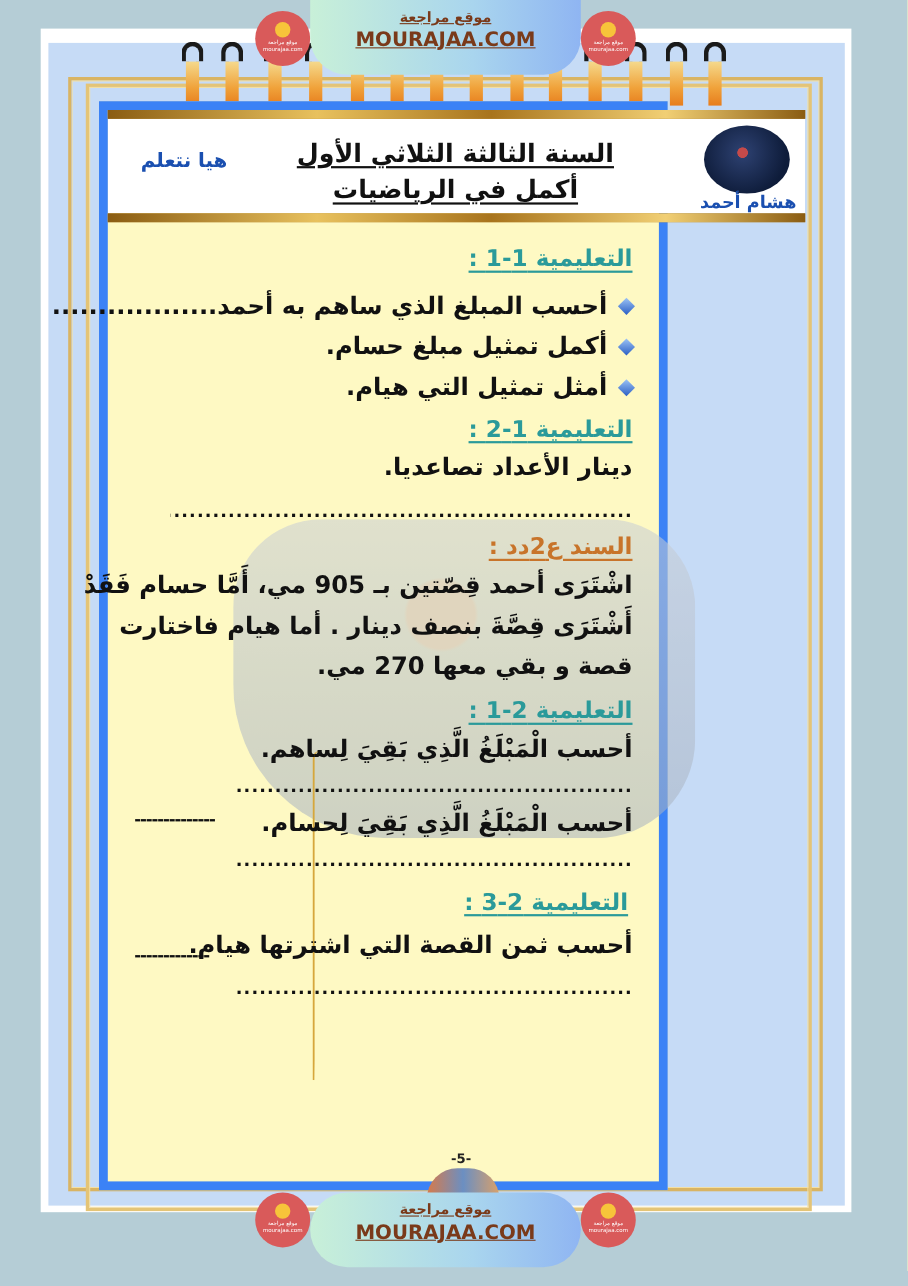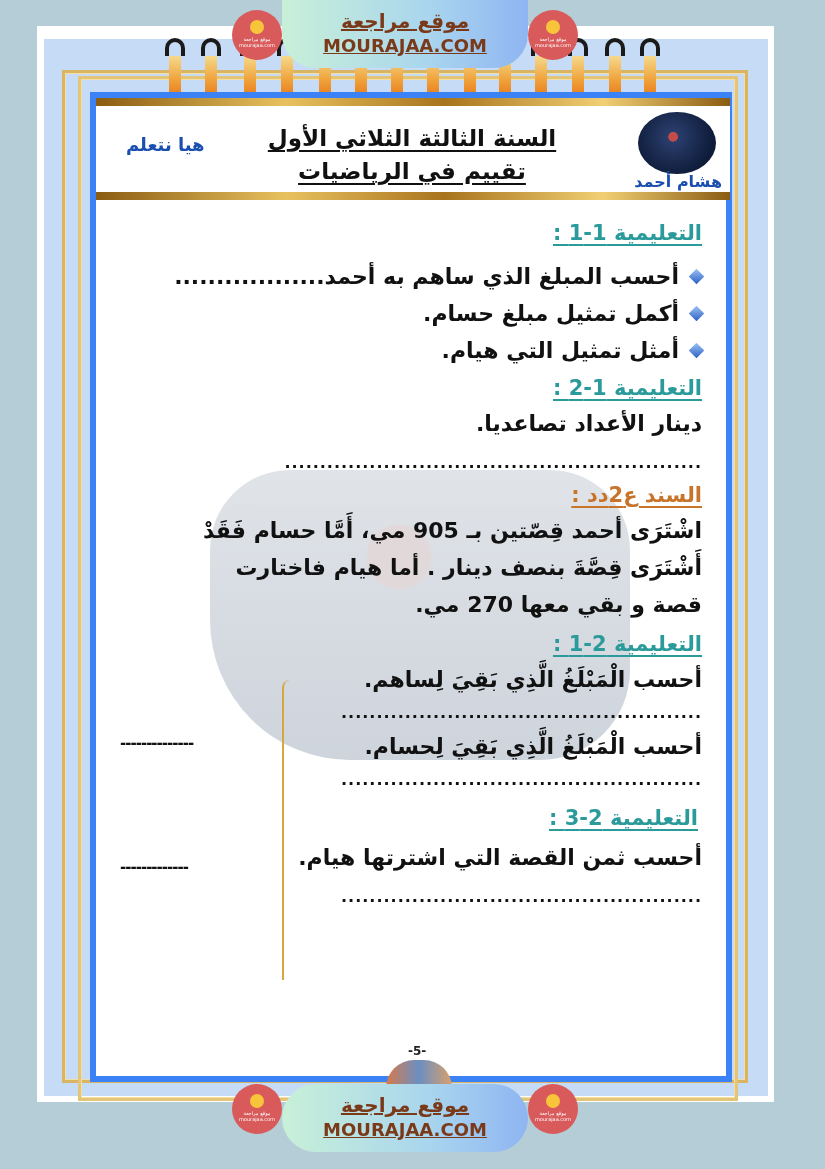--- a/index.html
+++ b/index.html
@@ -35,22 +35,22 @@
     width: 20px; height: 18px; border: 4px solid #1a1a1a; border-bottom: none;
     border-radius: 10px 10px 0 0; background: transparent;
   }
   .ring .stem {
     width: 12px; height: 40px; margin-left: 4px;
     background: linear-gradient(#f5d98c, #f0a23a 60%, #e77d1d);
   }
 
   
   .sheet {
-    position: absolute; left: 90px; top: 92px; width: 642px; height: 990px;
-    background: #ffffff; border: 6px solid #3b82f6;
+    position: absolute; left: 90px; top: 92px; width: 517px; height: 990px;
+    background: #fef9c3; border: 8px solid #3b82f6;
   }
   .header-band {
     position: absolute; left: 0; top: 0; width: 634px; height: 102px;
     border-top: 8px solid #b8862c; border-bottom: 8px solid #b8862c;
     background: #fff;
     background-clip: padding-box;
   }
   .header-band::before, .header-band::after {
     content: ""; position: absolute; left: 0; right: 0; height: 8px;
     background: linear-gradient(90deg,#8a5c12,#e8c15e 30%,#a8741d 55%,#f1cf74 80%,#8a5c12);
@@ -128,21 +128,21 @@
     border-radius: 33px 33px 0 0;
     background: linear-gradient(90deg,#d77a4a,#6b8fc2 50%,#d9a06a);
   }
 
   
   .banner {
     position: absolute; width: 246px; height: 66px; border-radius: 34px;
     background: linear-gradient(90deg,#c8f0d8,#a9d5ee 60%,#8fb5f2);
     text-align: center; color: #7a3a1a; font-weight: bold;
   }
-  .banner .ar { display:block; font-size: 20px; direction: rtl; text-decoration: underline; margin-top: 9px; }
+  .banner .ar { display:block; font-size: 13px; direction: rtl; text-decoration: underline; margin-top: 9px; }
   .banner .en { display:block; font-size: 18px; text-decoration: underline; font-family: "DejaVu Sans", sans-serif; margin-top: 2px; }
   .badge {
     position: absolute; width: 50px; height: 50px; border-radius: 50%;
     background: #d95a5a; color: #fff; text-align: center; font-size: 5px;
   }
   .badge .logo {
     display: block; width: 14px; height: 14px; margin: 10px auto 2px; border-radius: 50%;
     background: #f7c43a;
   }
 </style>
@@ -213,21 +213,21 @@
       <div class="hook"></div>
       <div class="stem"></div>
     </div>
 </div>
 
 <div class="sheet">
   <div class="header-band">
     <div class="brand-left">هيا نتعلم</div>
     <div class="header-title">
       <span>السنة الثالثة  الثلاثي الأول</span>
-      <span>تقييم في الرياضيات</span>
+      <span>أكمل في الرياضيات</span>
     </div>
     <div class="avatar"></div>
     <div class="author-name">هشام أحمد</div>
   </div>
 
   <div class="watermark"></div>
   <div class="vine"></div>
 
   <div class="side-dash" style="top:636px">--------------</div>
   <div class="side-dash" style="top:760px">-------------</div>

